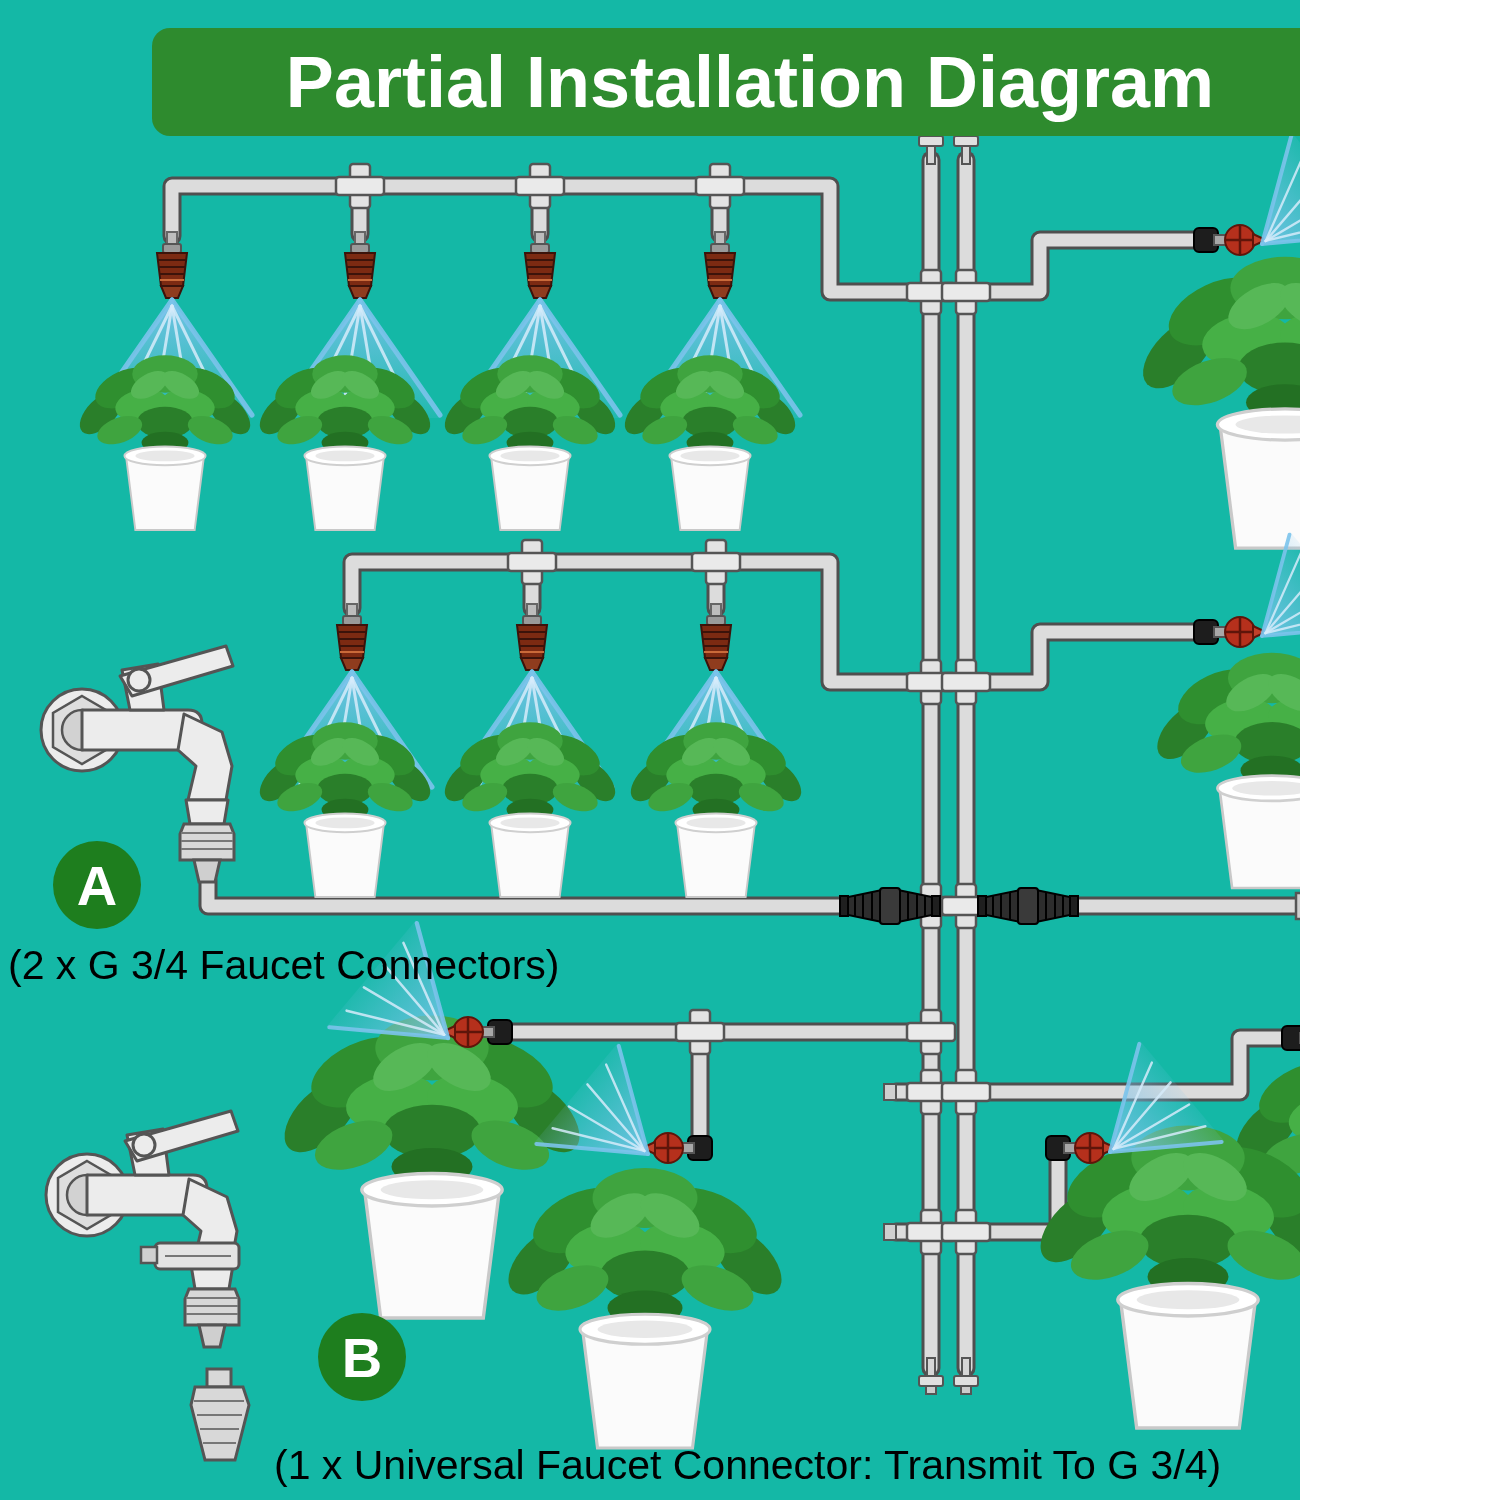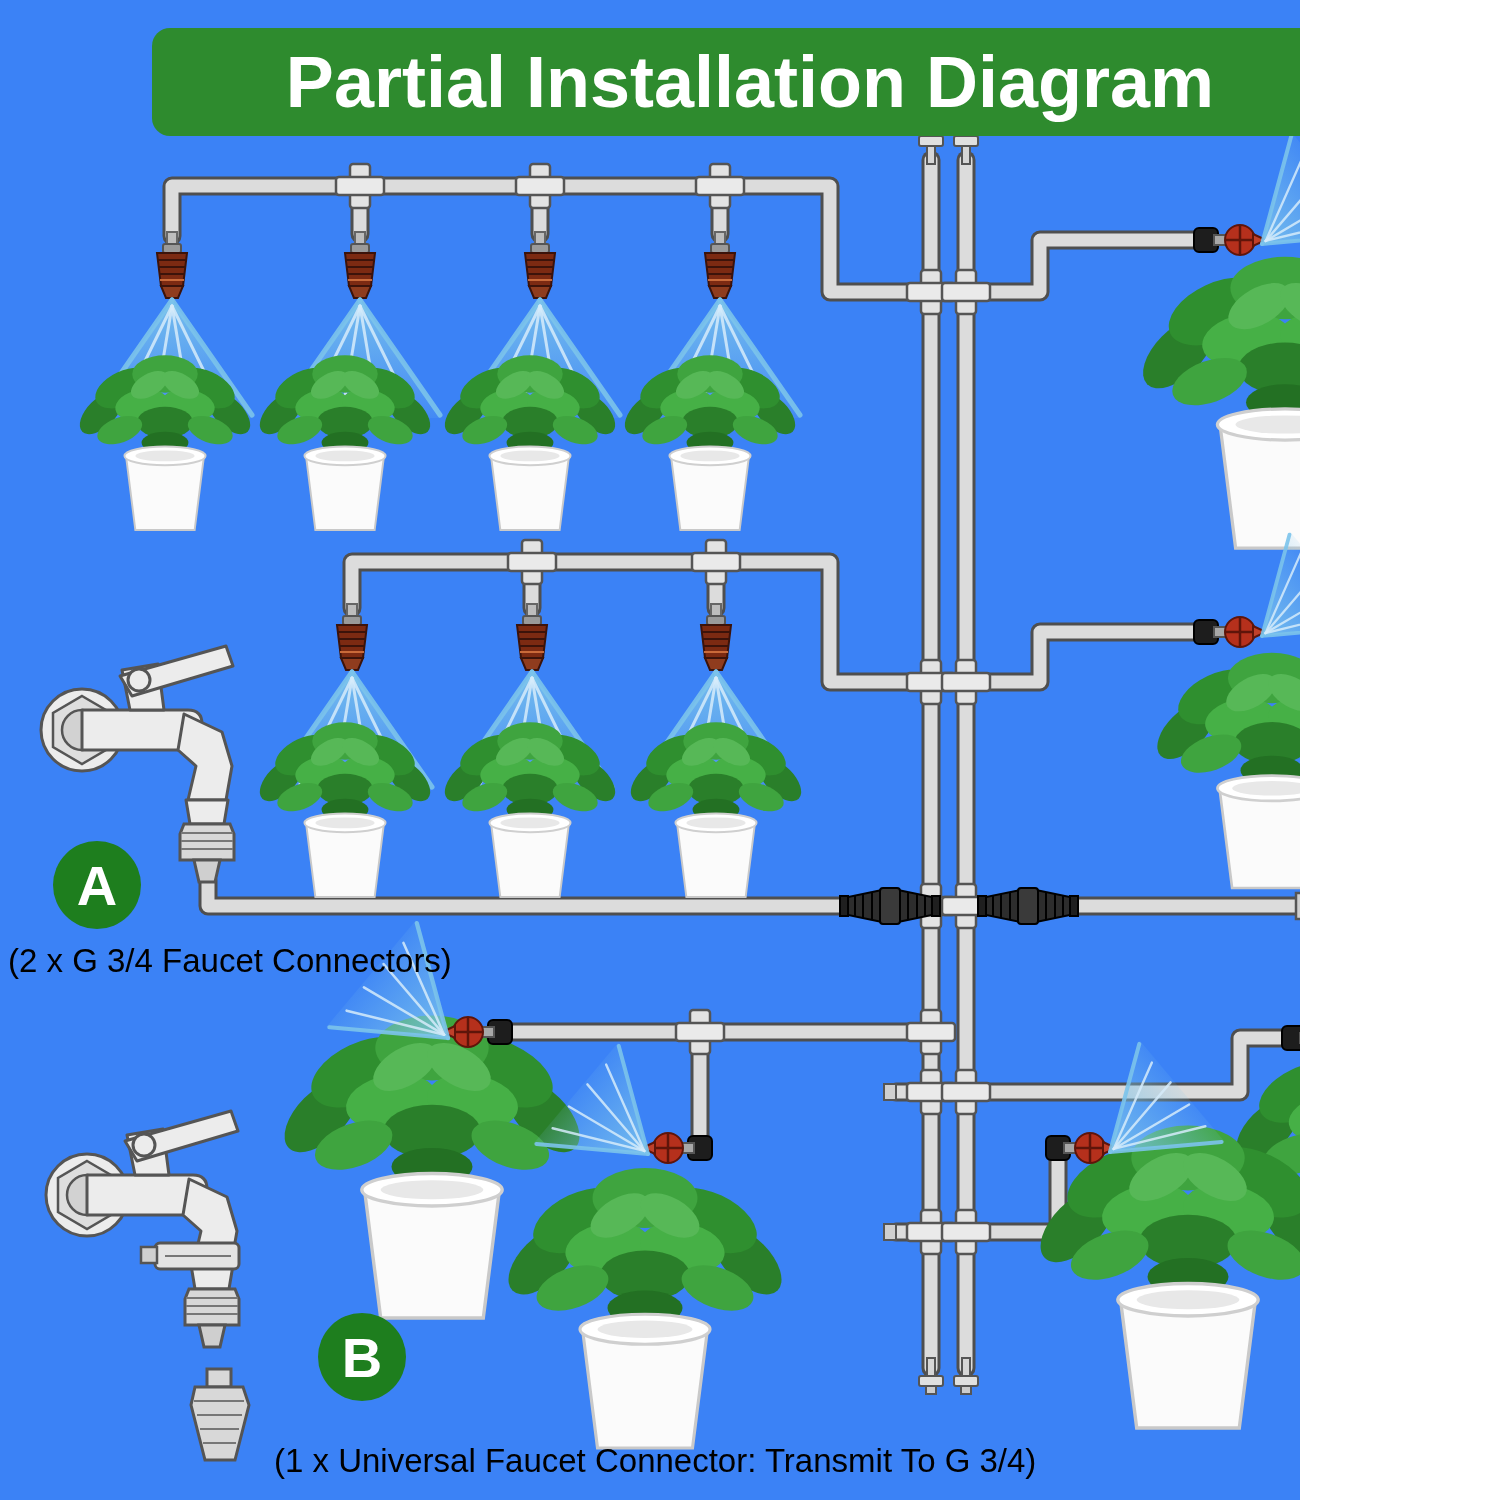--- a/index.html
+++ b/index.html
@@ -1,37 +1,37 @@
 <!DOCTYPE html>
 <html style="--banner-green: #2e8b2e; --badge-green: #1e7e1e; --pipe-fill: #dcdcdc; --pipe-outline: #4f4f4f; --mist-blue: #7cc4ec; --nozzle-red: #7c2a12; --dripper-red: #b5301c; --leaf-green: #2f8f2f; --pot-white: #fbfbfb;"><head>
 <meta charset="utf-8">
 <style>
   * { box-sizing: border-box; }
   html, body { margin: 0; padding: 0; background: #fff; }
   .stage {
     position: relative; width: 1300px; height: 1500px;
-    background: #3b82f6; overflow: hidden;
+    background: #14b8a6; overflow: hidden;
     font-family: "Liberation Sans", sans-serif;
   }
   .diagram { position: absolute; left: 0; top: 0; width: 1500px; height: 1500px; }
   .title-banner {
     position: absolute; left: 152px; top: 28px; width: 1196px; height: 108px;
     background: var(--banner-green, #2e8b2e); border-radius: 18px;
     display: flex; align-items: center; justify-content: center;
     color: #ffffff; font-size: 72px; font-weight: bold; white-space: nowrap;
   }
   .badge {
     position: absolute; width: 88px; height: 88px; border-radius: 50%;
     background: var(--badge-green, #1e7e1e); color: #fff;
     font-size: 56px; font-weight: bold;
     display: flex; align-items: center; justify-content: center;
   }
   .badge-a { left: 53px; top: 841px; }
   .badge-b { left: 318px; top: 1313px; }
-  .caption { position: absolute; color: #000; font-size: 33px; }
+  .caption { position: absolute; color: #000; font-size: 41px; }
   .caption-a { left: 8px;  top: 942px; }
   .caption-b { left: 274px; top: 1442px; }
 
   .pipe { fill: none; stroke: var(--pipe-fill, #dcdcdc); stroke-width: 13;
           stroke-linecap: round; stroke-linejoin: round; }
   .pipe-outline { fill: none; stroke: var(--pipe-outline, #4f4f4f); stroke-width: 19;
           stroke-linecap: round; stroke-linejoin: round; }
   .metal { fill: #ececec; stroke: #555; stroke-width: 3; stroke-linejoin: round; }
   .mist-edge   { stroke: var(--mist-blue, #7cc4ec); stroke-width: 5; stroke-linecap: round; opacity: .9; }
   .mist-streak { stroke: #d6ecfb; stroke-width: 3; stroke-linecap: round; opacity: .85; }

